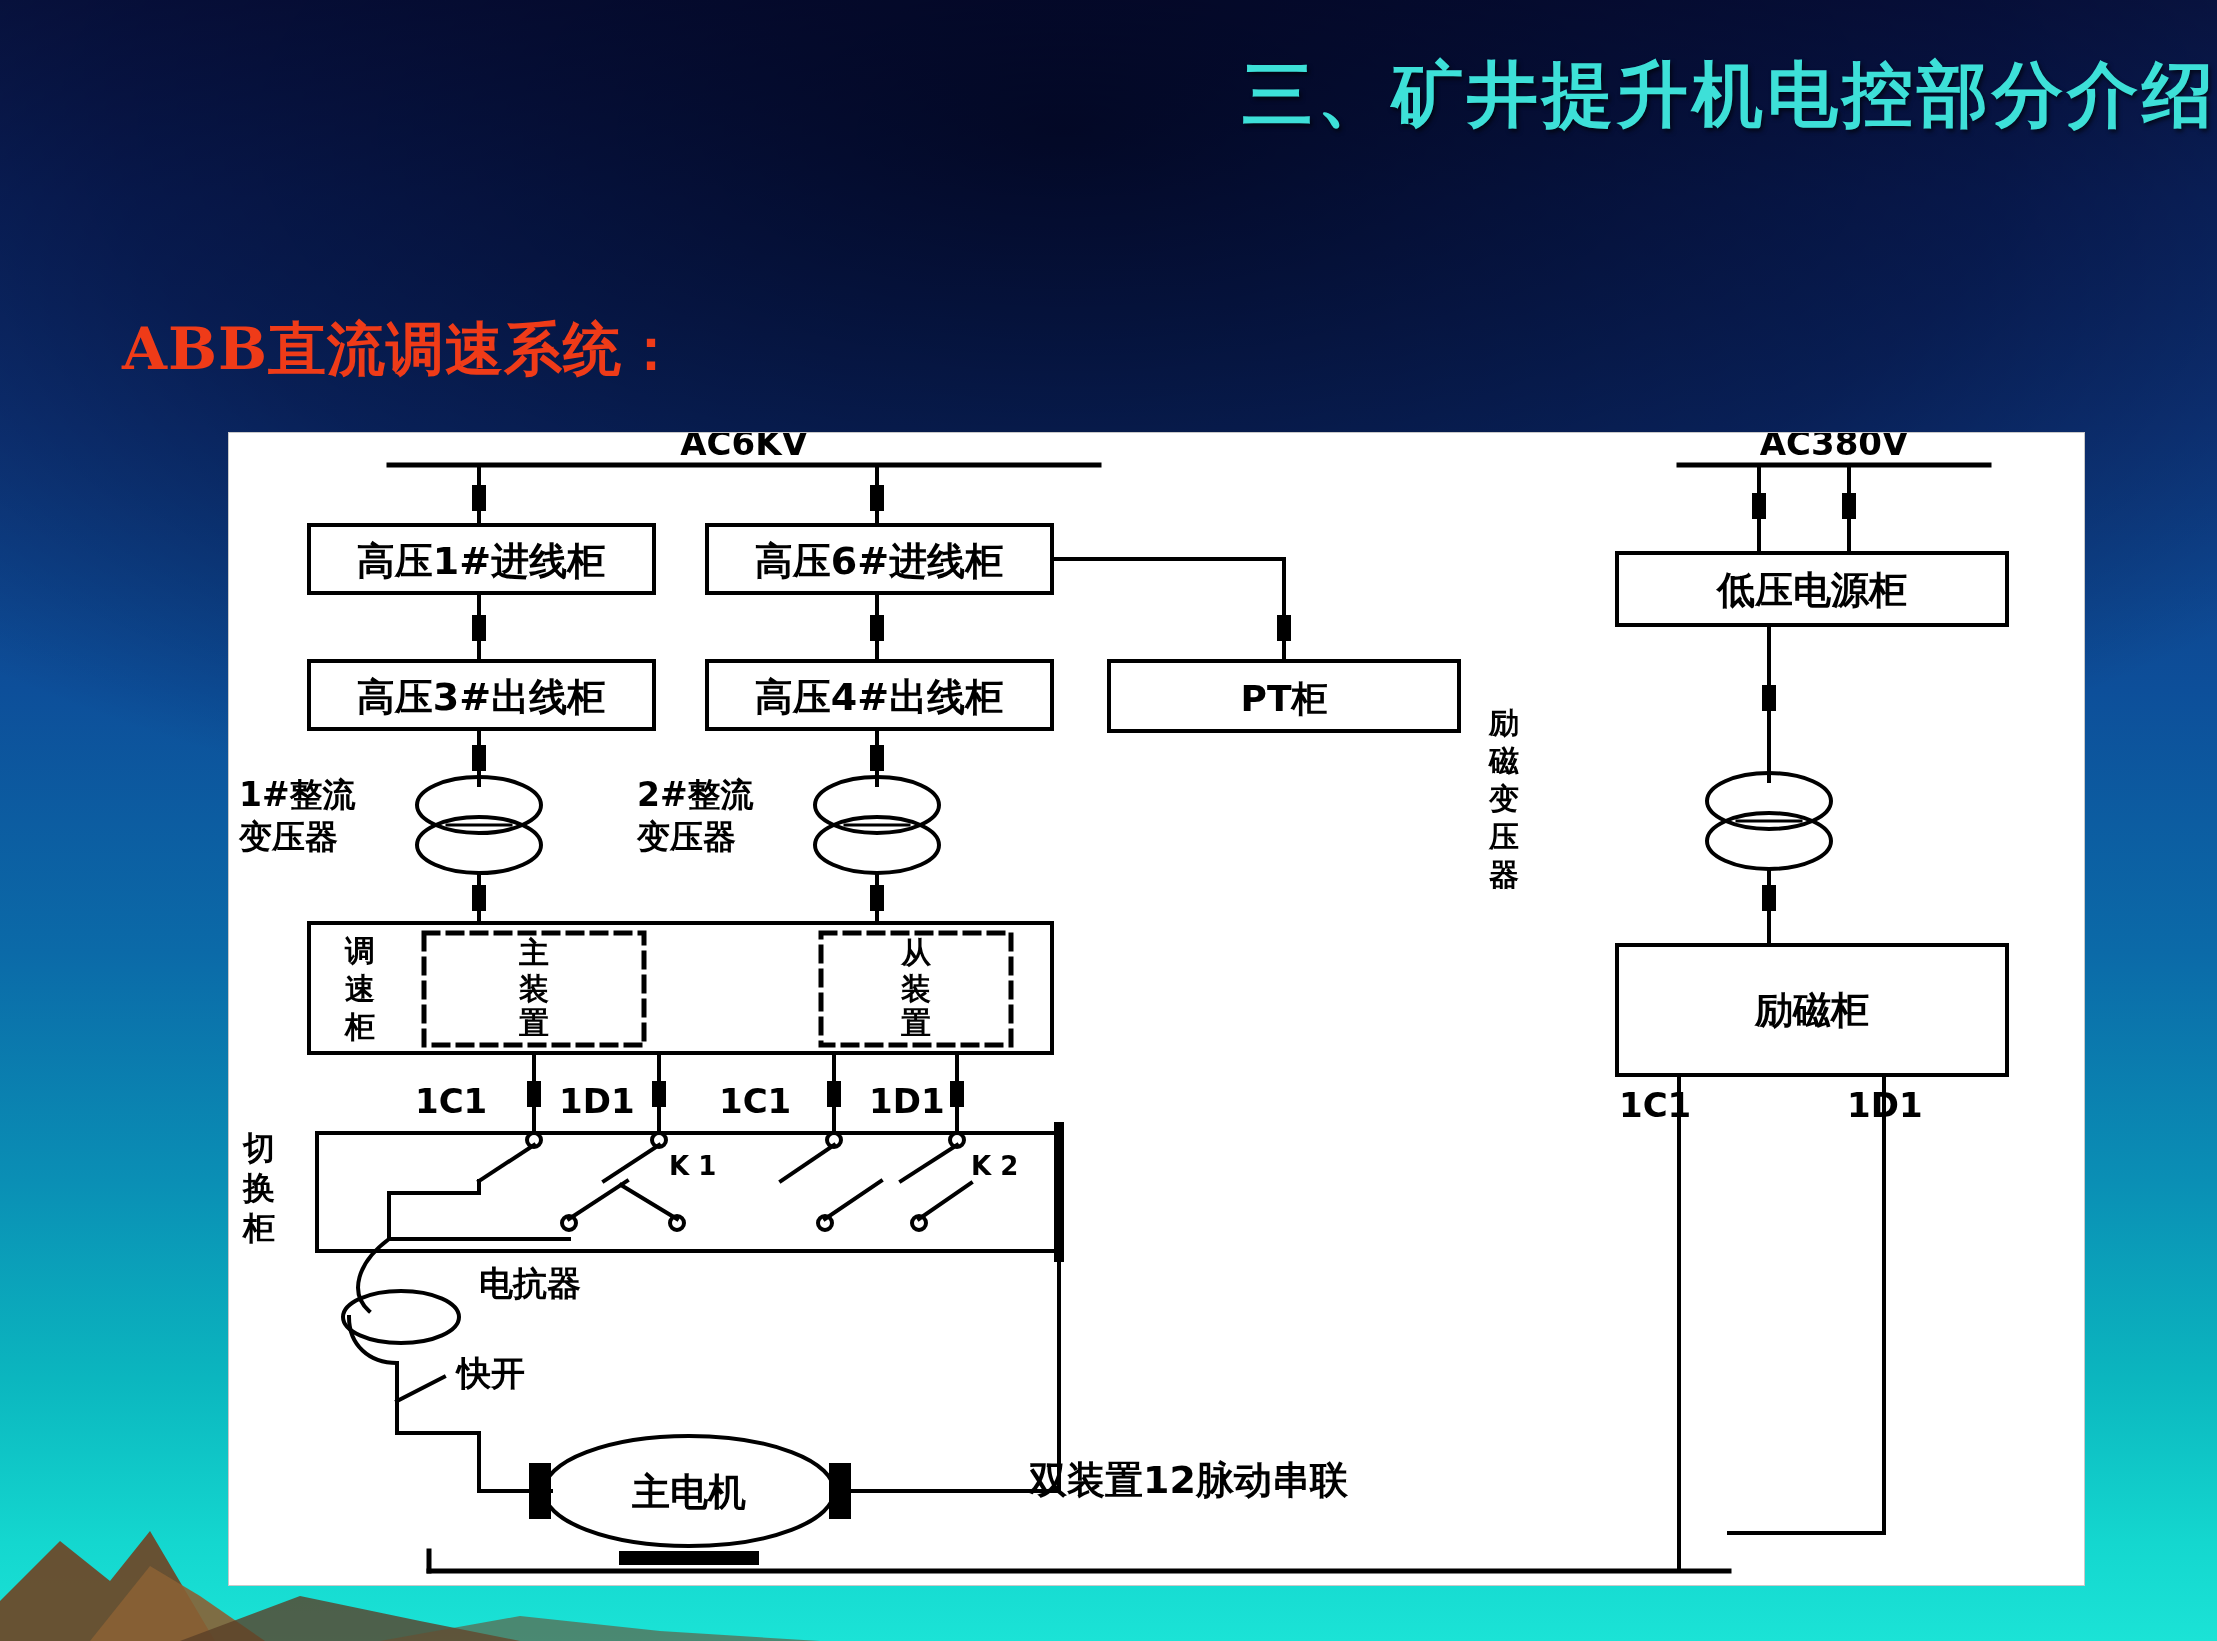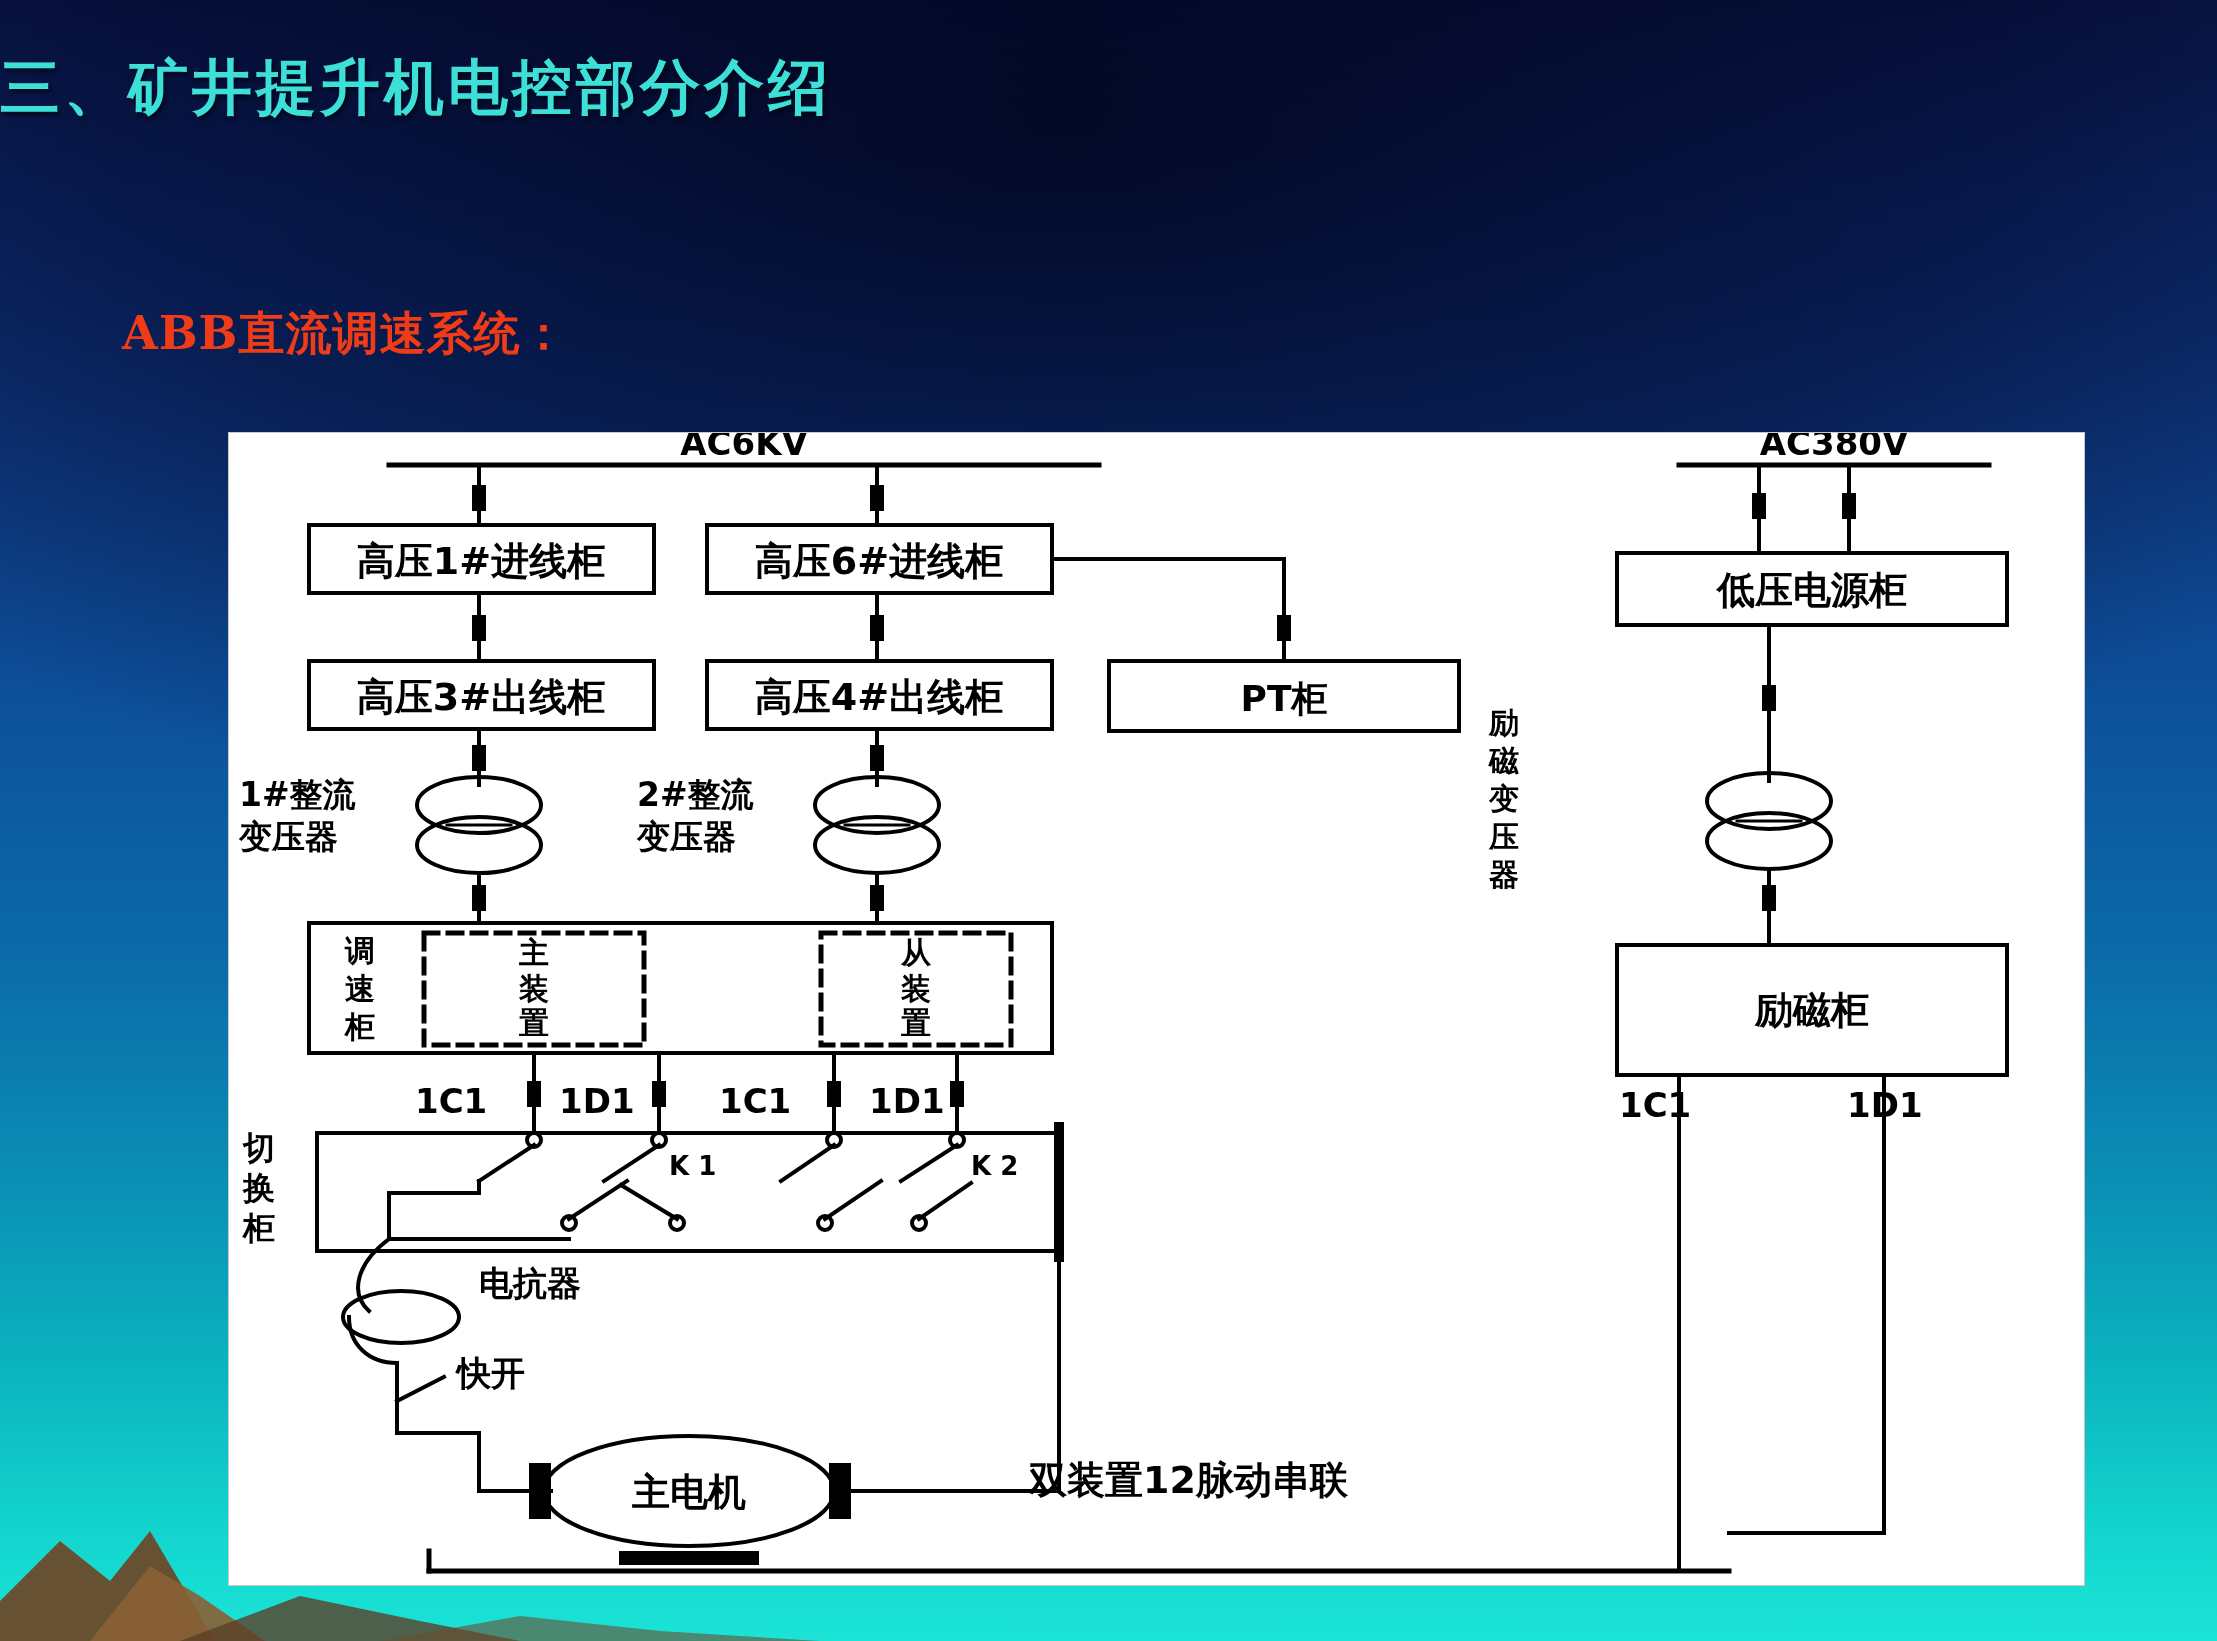--- a/index.html
+++ b/index.html
@@ -40,34 +40,34 @@
     left: 0;
     width: 820px;
     height: 250px;
     pointer-events: none;
   }
   .title {
     position: absolute;
     top: 48px;
     left: 0;
     width: 2217px;
-    text-align: left;
+    text-align: right;
     font-family: "DejaVu Serif", serif;
-    font-size: 60px;
+    font-size: 71px;
     font-weight: 700;
     color: #3de0d8;
     letter-spacing: 4px;
     text-shadow: 2px 3px 4px rgba(0,0,0,0.6);
   }
   .subtitle {
     position: absolute;
-    top: 303px;
+    top: 311px;
     left: 122px;
     font-family: "DejaVu Serif", serif;
-    font-size: 46px;
+    font-size: 58px;
     font-weight: 700;
     color: #ef3b18;
     letter-spacing: 1px;
   }
   .diagram-frame {
     position: absolute;
     left: 228px;
     top: 432px;
     width: 1855px;
     height: 1152px;

